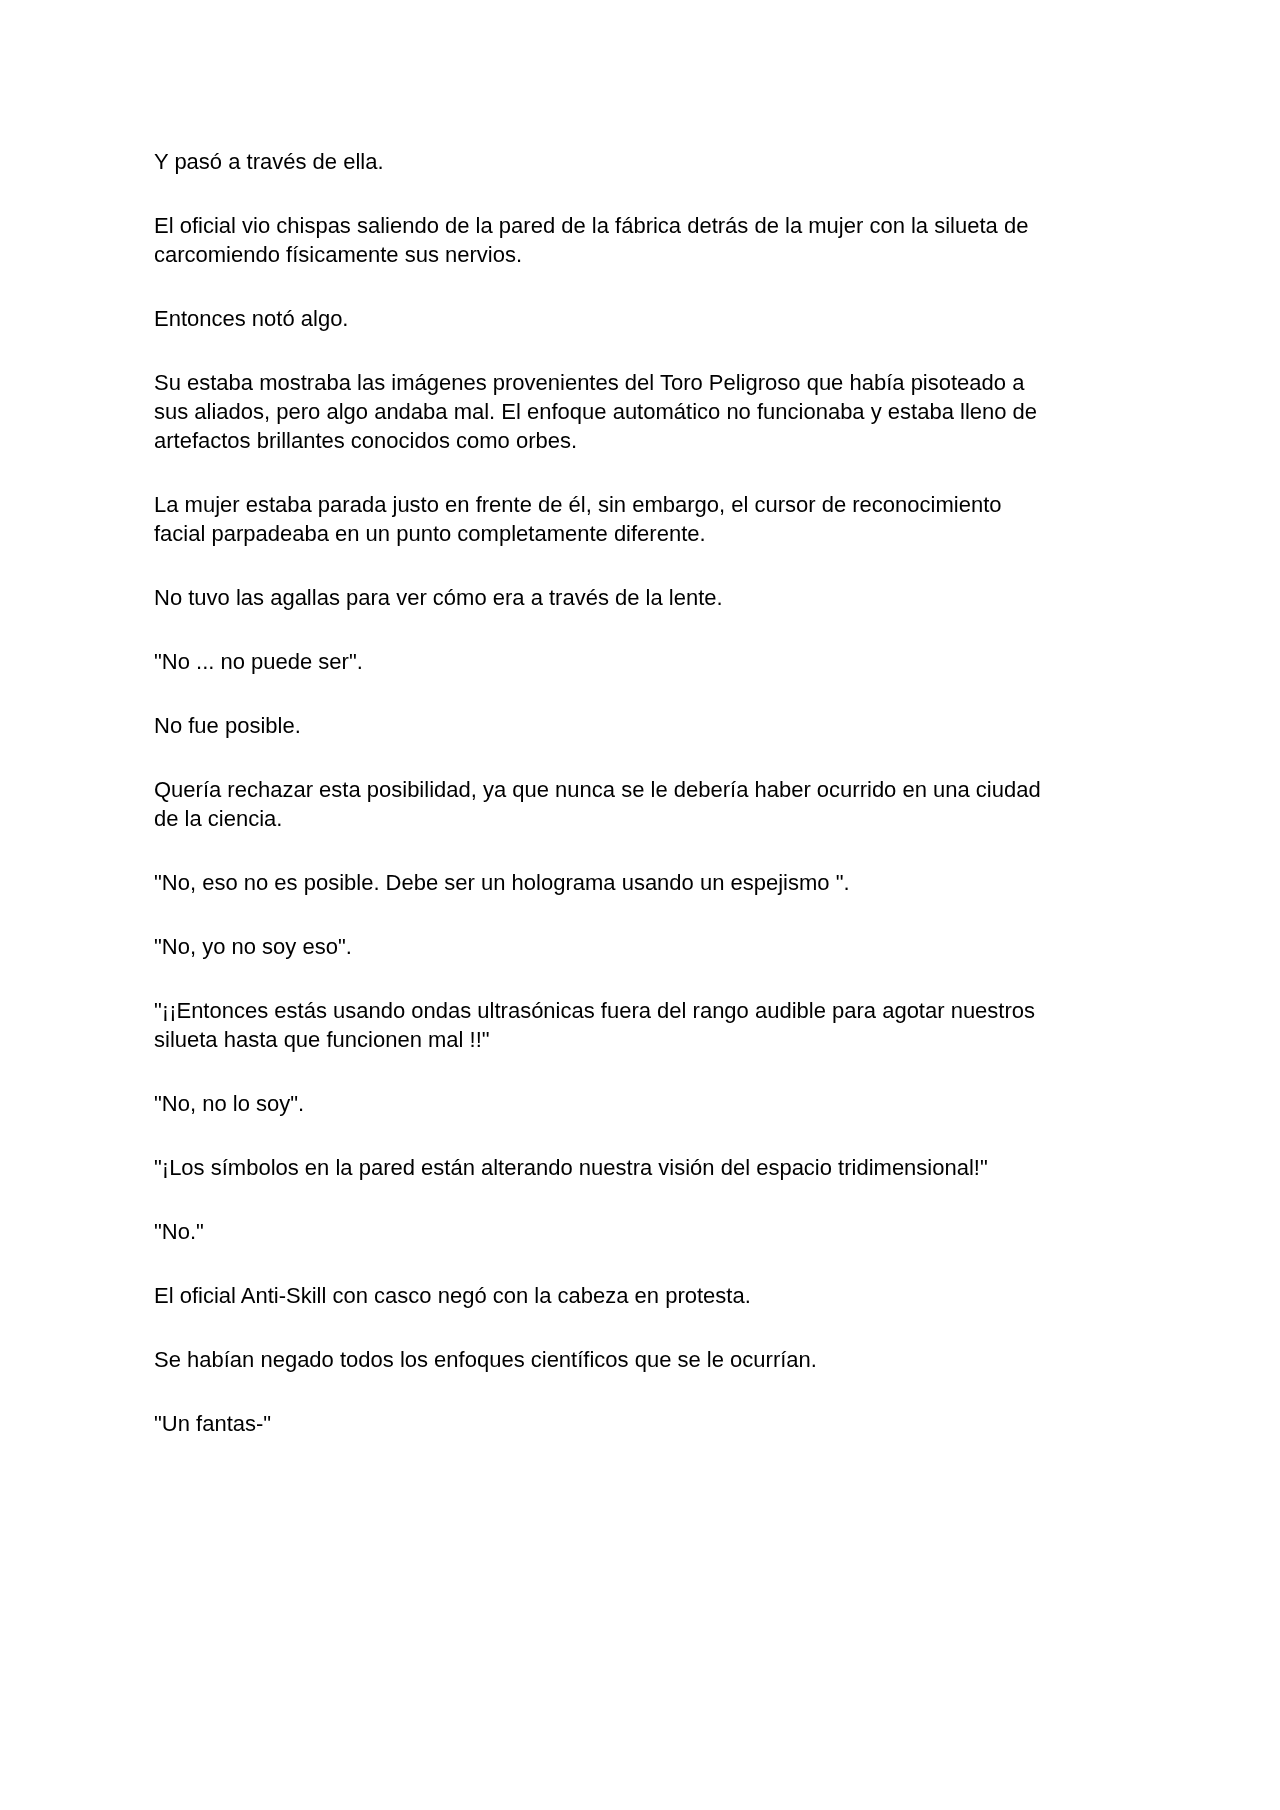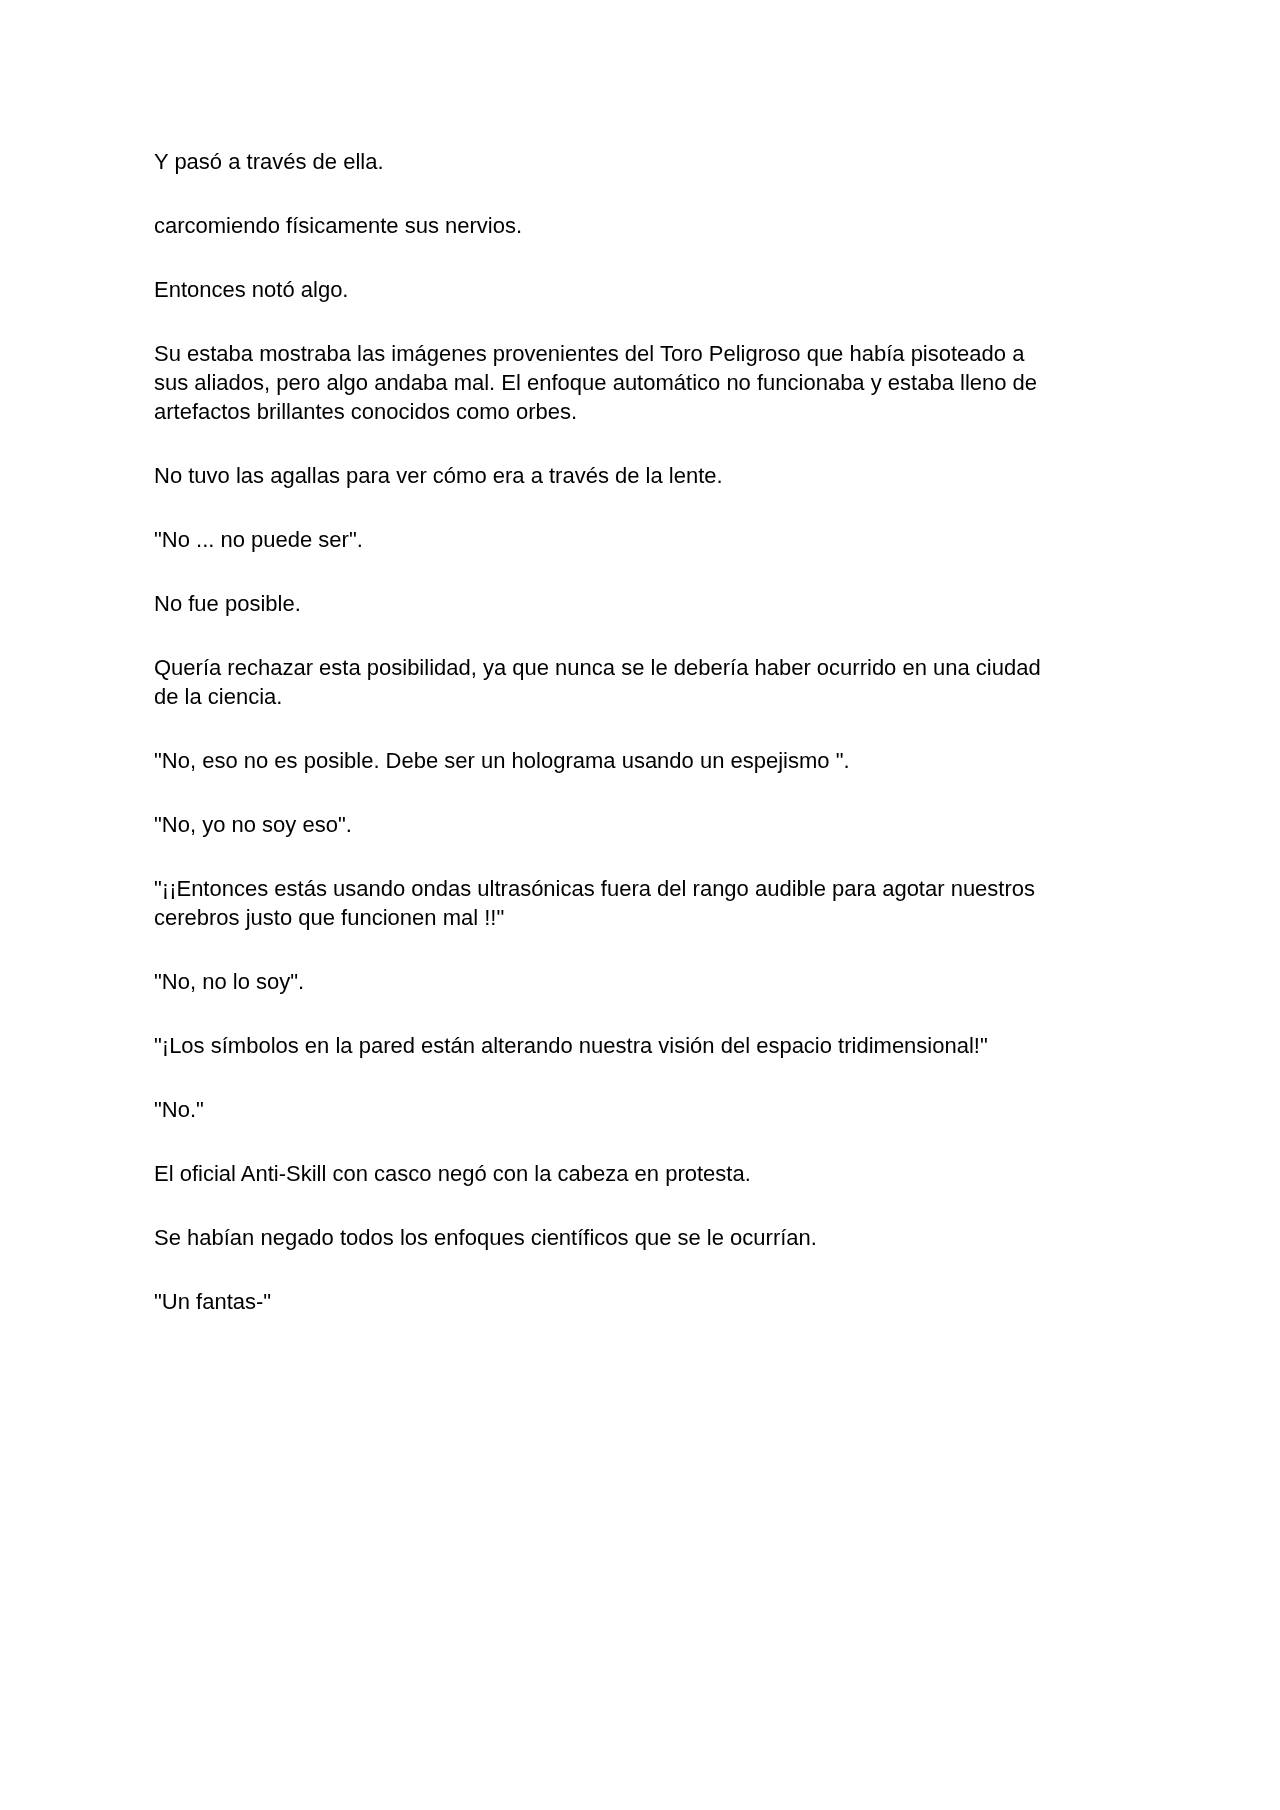--- a/index.html
+++ b/index.html
@@ -38,29 +38,34 @@
 </style>
 </head>
 <body>
 
 <div class="page">
   <div class="content" id="text-content">
       <div class="paragraph">
         <div class="text-line">Y pasó a través de ella.</div>
       </div>
       <div class="paragraph">
+        <div class="text-line">El oficial vio chispas saliendo de la pared de la fábrica detrás de la mujer con la silueta de</div>
         <div class="text-line">carcomiendo físicamente sus nervios.</div>
       </div>
       <div class="paragraph">
         <div class="text-line">Entonces notó algo.</div>
       </div>
       <div class="paragraph">
         <div class="text-line">Su estaba mostraba las imágenes provenientes del Toro Peligroso que había pisoteado a</div>
         <div class="text-line">sus aliados, pero algo andaba mal. El enfoque automático no funcionaba y estaba lleno de</div>
         <div class="text-line">artefactos brillantes conocidos como orbes.</div>
+      </div>
+      <div class="paragraph">
+        <div class="text-line">La mujer estaba parada justo en frente de él, sin embargo, el cursor de reconocimiento</div>
+        <div class="text-line">facial parpadeaba en un punto completamente diferente.</div>
       </div>
       <div class="paragraph">
         <div class="text-line">No tuvo las agallas para ver cómo era a través de la lente.</div>
       </div>
       <div class="paragraph">
         <div class="text-line">"No ... no puede ser".</div>
       </div>
       <div class="paragraph">
         <div class="text-line">No fue posible.</div>
       </div>
@@ -69,21 +74,21 @@
         <div class="text-line">de la ciencia.</div>
       </div>
       <div class="paragraph">
         <div class="text-line">"No, eso no es posible. Debe ser un holograma usando un espejismo ".</div>
       </div>
       <div class="paragraph">
         <div class="text-line">"No, yo no soy eso".</div>
       </div>
       <div class="paragraph">
         <div class="text-line">"¡¡Entonces estás usando ondas ultrasónicas fuera del rango audible para agotar nuestros</div>
-        <div class="text-line">cerebros justo que funcionen mal !!"</div>
+        <div class="text-line">silueta hasta que funcionen mal !!"</div>
       </div>
       <div class="paragraph">
         <div class="text-line">"No, no lo soy".</div>
       </div>
       <div class="paragraph">
         <div class="text-line">"¡Los símbolos en la pared están alterando nuestra visión del espacio tridimensional!"</div>
       </div>
       <div class="paragraph">
         <div class="text-line">"No."</div>
       </div>

